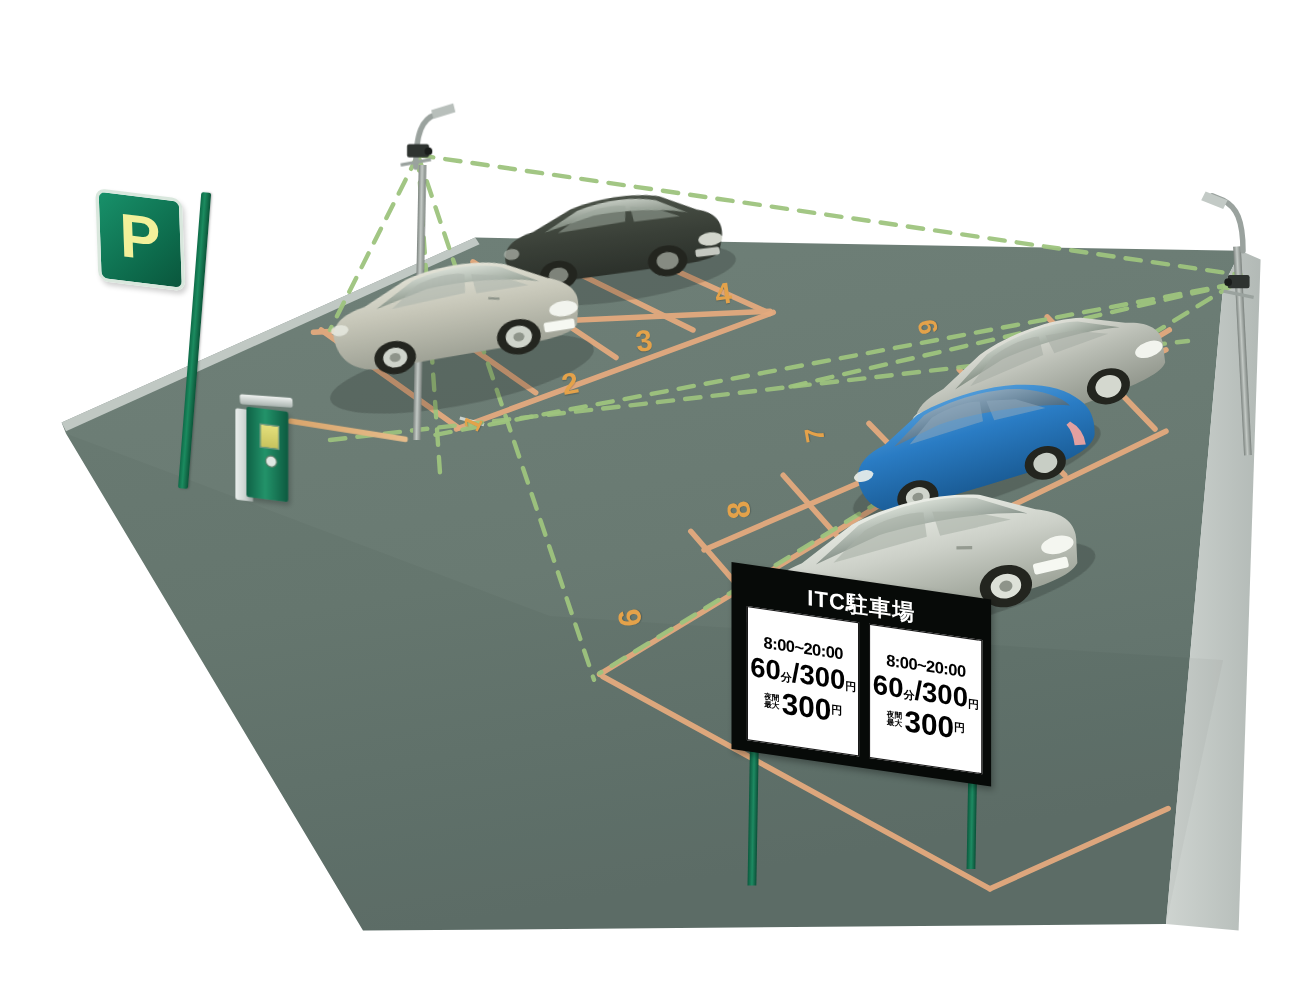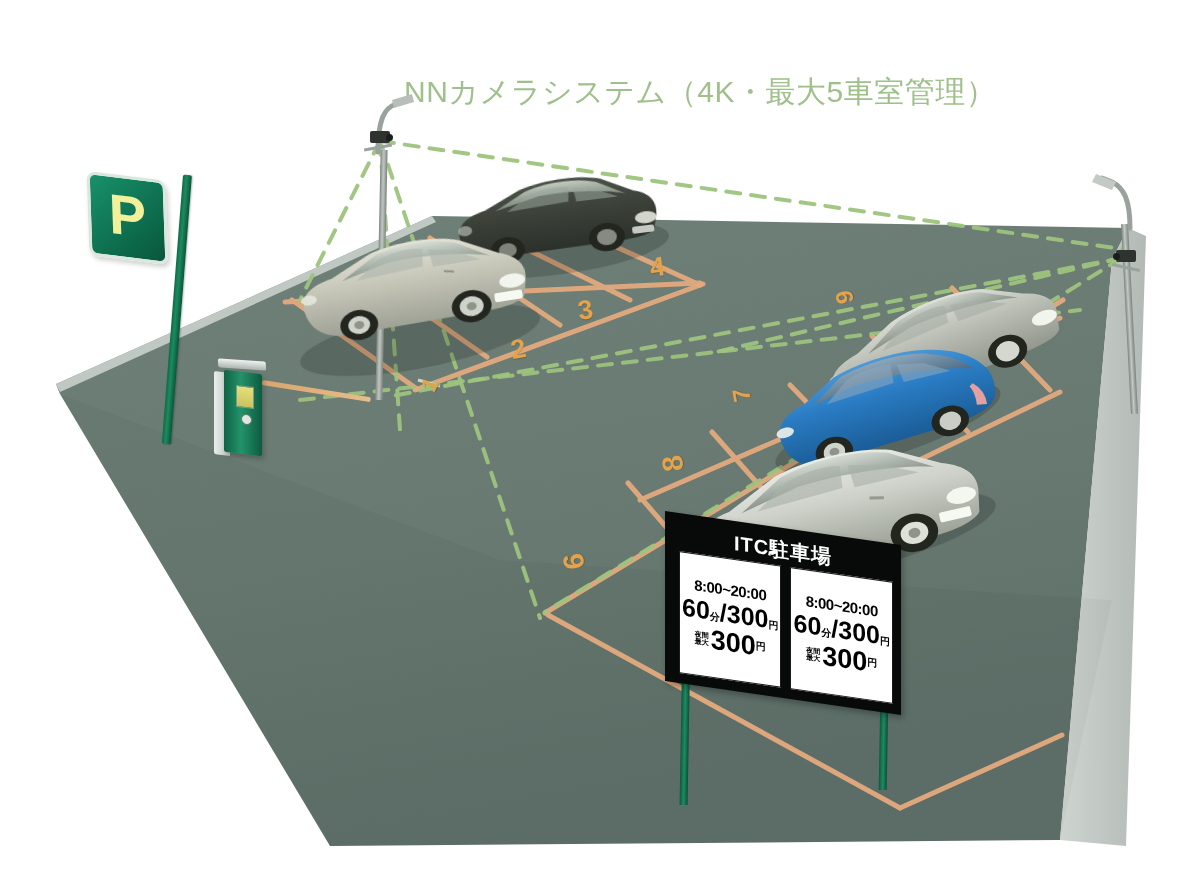--- a/index.html
+++ b/index.html
@@ -202,21 +202,20 @@
 
     <g fill="#000000" opacity="0.17">
       <ellipse cx="420" cy="340" rx="122" ry="28" transform="rotate(-11 420 340)"></ellipse>
       <ellipse cx="562" cy="250" rx="108" ry="24" transform="rotate(-8 562 250)"></ellipse>
       <ellipse cx="940" cy="350" rx="116" ry="26" transform="rotate(-22 940 350)"></ellipse>
       <ellipse cx="888" cy="428" rx="118" ry="28" transform="rotate(-18 888 428)"></ellipse>
       <ellipse cx="850" cy="540" rx="150" ry="32" transform="rotate(-14 850 540)"></ellipse>
     </g>
   </svg>
 
-  <div class="title">NNカメラシステム（4K・最大5車室管理）</div>
 
   <div>
     <div class="slot-num" style="left:424px;top:372px;font-size:22px;transform:rotate(-64deg);">1</div>
     <div class="slot-num" style="left:511px;top:334px;font-size:27px;transform:rotate(-10deg);">2</div>
     <div class="slot-num" style="left:578px;top:295px;font-size:27px;transform:rotate(-8deg);">3</div>
     <div class="slot-num" style="left:650px;top:252px;font-size:27px;transform:rotate(-8deg);">4</div>
     <div class="slot-num" style="left:566px;top:545px;font-size:29px;transform:rotate(-97deg);">6</div>
     <div class="slot-num" style="left:735px;top:381px;font-size:24px;transform:rotate(-100deg);">7</div>
     <div class="slot-num" style="left:665px;top:447px;font-size:29px;transform:rotate(-97deg);">8</div>
     <div class="slot-num" style="left:838px;top:283px;font-size:24px;transform:rotate(-100deg);">9</div>

